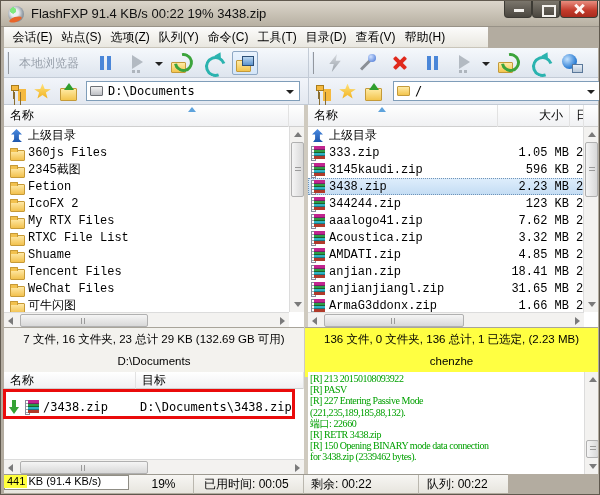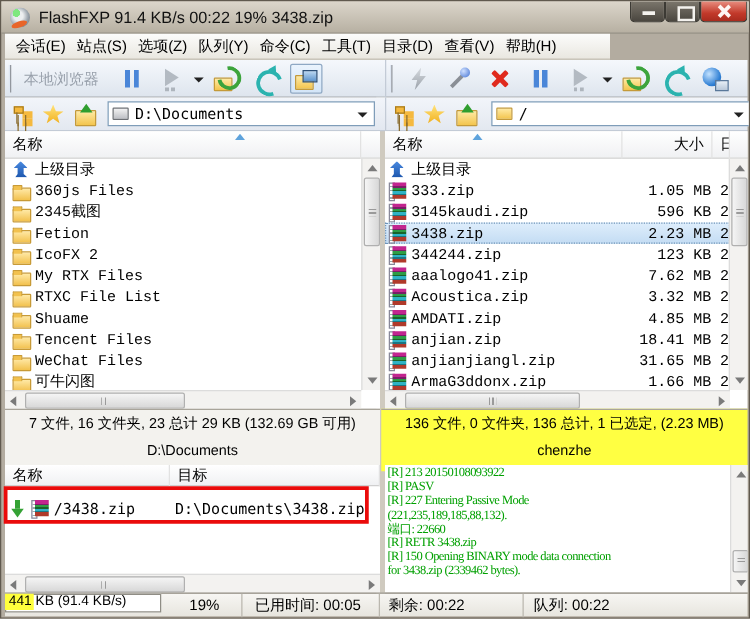--- a/index.html
+++ b/index.html
@@ -120,21 +120,21 @@
 .dl-arrow::after{content:"";position:absolute;left:1px;top:7px;border-top:7px solid #35a235;border-left:5px solid transparent;border-right:5px solid transparent}
 .qname{flex:0 0 97px;overflow:hidden}
 .qtarget{overflow:hidden}
 #redbox{position:absolute;left:2px;top:388px;width:292px;height:30px;border:3px solid #ea0b0b;pointer-events:none;z-index:5}
 
 #log{position:absolute;left:307px;top:371px;width:290px;height:102px;background:#fff;overflow:hidden}
 #log-lines{position:absolute;left:2px;top:1px;width:272px;overflow:hidden}
 .logline{font-family:Liberation Serif, serif;font-size:10px;line-height:11.2px;letter-spacing:-0.45px;color:#00a000;white-space:nowrap}
 #log-vsb{position:absolute;top:0;right:0;width:14px;height:102px;background:#f3f2f0;border-left:1px solid #dcdcdc}
 
-#bottombar{position:absolute;left:3px;top:473px;width:594px;height:19px;background:linear-gradient(#f7f6f3,#e7e5de);border-top:1px solid #9d9a91;font-size:12px}
+#bottombar{position:absolute;left:3px;top:473px;width:504px;height:19px;background:linear-gradient(#f7f6f3,#e7e5de);border-top:1px solid #9d9a91;font-size:12px}
 .bseg{position:absolute;top:0;height:19px;line-height:18px;border-right:1px solid #bab7ae}
 #seg-progress{left:2px;top:2px;width:125px;height:15px;border:1px solid #8f8d85;background:#fff;line-height:13px}
 #seg-progress .fill{position:absolute;left:0;top:0;height:13px;background:#ffff3d}
 #seg-progress .ptext{position:absolute;left:3px;top:0;font-size:11px;white-space:nowrap}
 #seg-pct{left:130px;width:60px;text-align:center}
 #seg-elapsed{left:190px;width:110px;padding-left:10px}
 #seg-remain{left:300px;width:115px;padding-left:7px}
 #seg-queue{left:415px;width:179px;padding-left:8px;border-right:none}
 
 #vsplit{position:absolute;left:300px;top:47px;width:7px;bottom:3px;background:#cfcabf;z-index:0}

